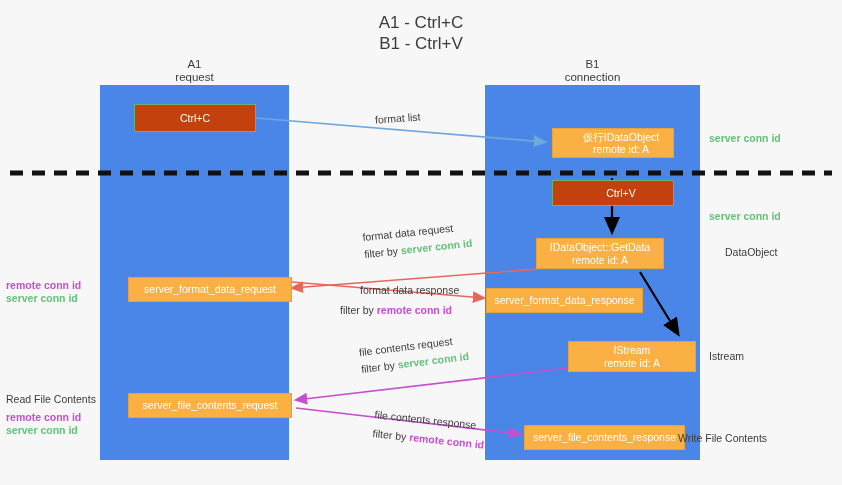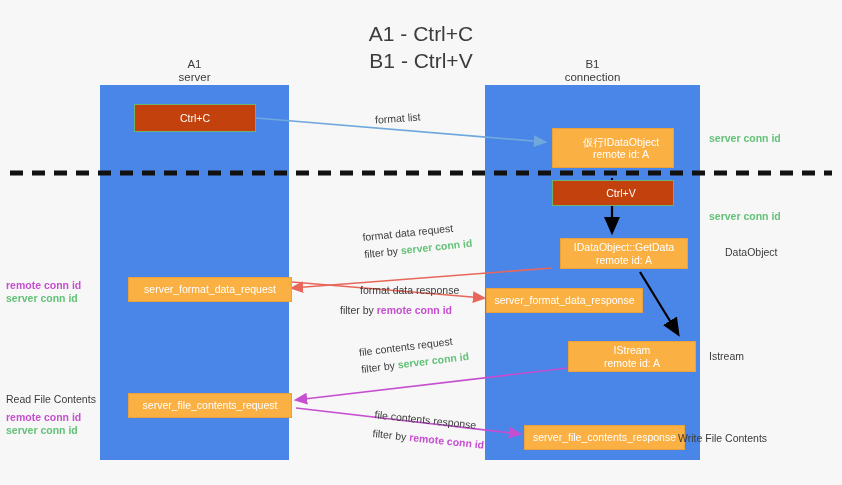--- a/index.html
+++ b/index.html
@@ -8,22 +8,22 @@
     background:#f7f7f7;
     font-family:"Liberation Sans","DejaVu Sans",sans-serif;
     color:#3c3c3c;
   }
   #stage{position:absolute;inset:0;}
   .abs{position:absolute;}
   svg#wires{position:absolute;left:0;top:0;width:842px;height:485px;overflow:visible;}
 
   
   .title{
-    left:0;top:20px;width:842px;text-align:center;
-    font-size:21px;line-height:27px;color:#3c3c3c;white-space:pre;
+    left:0;top:12px;width:842px;text-align:center;
+    font-size:17px;line-height:21px;color:#3c3c3c;white-space:pre;
   }
 
   
   .lane{background:#4a86e8;}
   .lane-head{
     text-align:center;font-size:11.5px;line-height:13px;color:#3c3c3c;white-space:pre;
   }
 
   
   .node{
@@ -43,21 +43,21 @@
   .rot-wrap{transform-origin:left bottom;}
 </style>
 </head>
 <body>
 
 <div id="stage">
 
   <div class="abs title">A1 - Ctrl+C
 B1 - Ctrl+V</div>
 
-  <div class="abs lane-head" style="left:100px;top:58px;width:189px;"><span>A1</span><br><span>server</span></div>
+  <div class="abs lane-head" style="left:100px;top:58px;width:189px;"><span>A1</span><br><span>request</span></div>
   <div class="abs lane-head" style="left:485px;top:58px;width:215px;"><span>B1</span><br><span>connection</span></div>
 
   <div class="abs lane" style="left:100px;top:85px;width:189px;height:375px;"></div>
   <div class="abs lane" style="left:485px;top:85px;width:215px;height:375px;"></div>
 
   <svg id="wires">
     <defs>
       <marker id="ah-blue" markerWidth="9" markerHeight="9" refX="7" refY="4.5" orient="auto">
         <path d="M0,0.8 L8.5,4.5 L0,8.2 z" fill="#6fa8dc"></path>
       </marker>
@@ -88,26 +88,26 @@
 
     <line x1="296" y1="408" x2="520" y2="434" stroke="#c64fd0" stroke-width="1.6" marker-end="url(#ah-mag)"></line>
   </svg>
 
   <div class="abs node green" style="left:134px;top:104px;width:122px;height:28px;">Ctrl+C</div>
 
   <div class="abs node orange" style="left:128px;top:277px;width:164px;height:25px;">server_format_data_request</div>
 
   <div class="abs node orange" style="left:128px;top:393px;width:164px;height:25px;">server_file_contents_request</div>
 
-  <div class="abs node orange" style="left:552px;top:128px;width:122px;height:40px;padding-left:16px;">仮行IDataObject
+  <div class="abs node orange" style="left:552px;top:128px;width:122px;height:30px;padding-left:16px;">仮行IDataObject
 remote id: A</div>
 
   <div class="abs node green" style="left:552px;top:180px;width:122px;height:26px;padding-left:16px;">Ctrl+V</div>
 
-  <div class="abs node orange" style="left:560px;top:238px;width:128px;height:31px;">IDataObject::GetData
+  <div class="abs node orange" style="left:536px;top:238px;width:128px;height:31px;">IDataObject::GetData
 remote id: A</div>
 
   <div class="abs node orange" style="left:568px;top:341px;width:128px;height:31px;">IStream
 remote id: A</div>
 
   <div class="abs node orange" style="left:486px;top:288px;width:157px;height:25px;">server_format_data_response</div>
 
   <div class="abs node orange" style="left:524px;top:425px;width:161px;height:25px;">server_file_contents_response</div>
 
   <div class="abs lbl" style="left:375px;top:112px;transform:rotate(-4deg);">format list</div>

